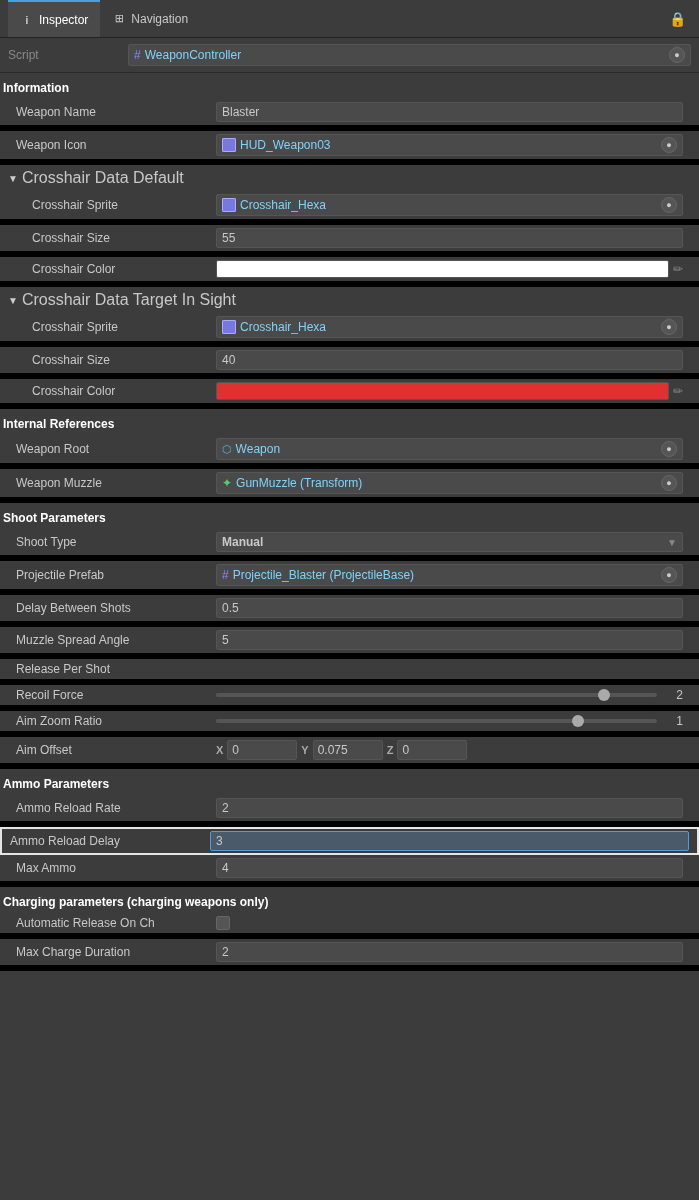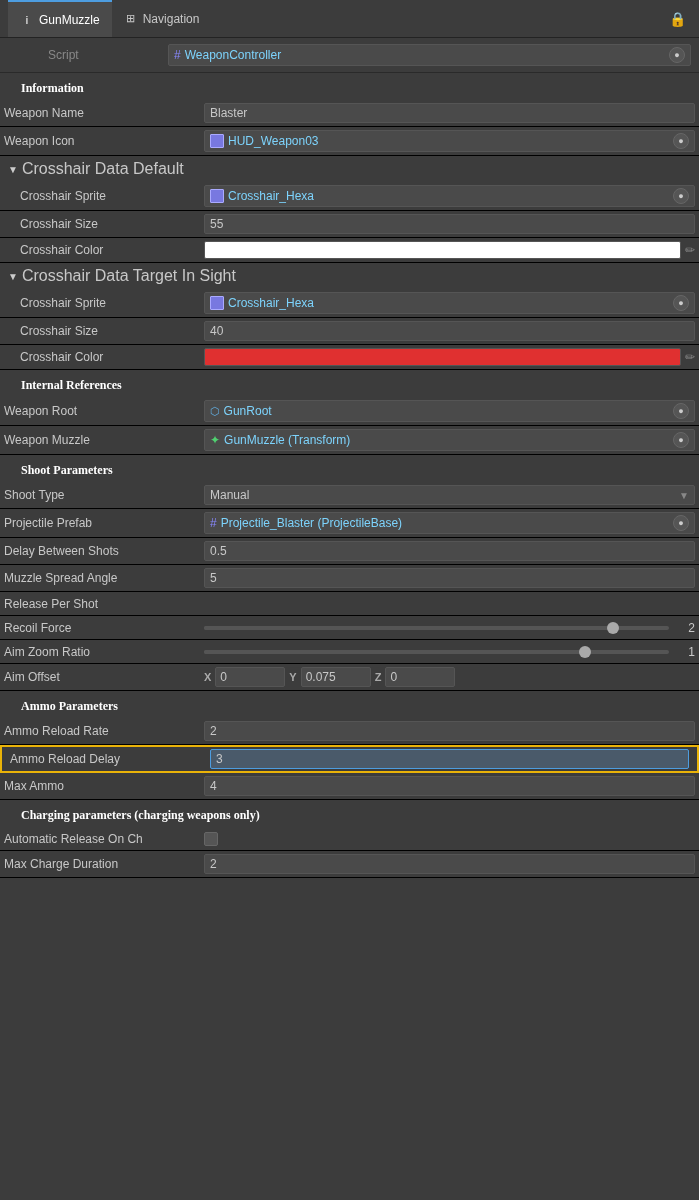--- a/index.html
+++ b/index.html
@@ -61,53 +61,51 @@
       display: flex;
       align-items: center;
       padding: 6px 8px;
       border-bottom: 1px solid #2a2a2a;
       background: #3c3c3c;
     }
     .script-label {
       color: #888;
       width: 120px;
       font-size: 12px;
-      margin-left: 40px;
     }
     .circle-btn {
       width: 16px;
       height: 16px;
       border-radius: 50%;
       background: #555;
       border: 1px solid #666;
       display: flex;
       align-items: center;
       justify-content: center;
       font-size: 9px;
       color: #ccc;
       cursor: pointer;
       margin-left: auto;
     }
 
     
     .section-header {
       font-weight: bold;
       color: #fff;
-      padding: 8px 8px 4px 21px;
-      font-size: 12px;
-      font-family: Liberation Serif, serif;
+      padding: 8px 8px 4px 3px;
+      font-size: 12px;
     }
 
     
     .prop-row {
       display: flex;
       align-items: center;
-      padding: 3px 4px;
+      padding: 3px 16px;
       min-height: 24px;
-      border-bottom: 1px solid #000000;
+      border-bottom: 6px solid #000000;
     }
     .prop-row.highlighted {
       border: 2px solid #e05a30;
       background: #3c3c3c;
     }
     .prop-label {
       width: 200px;
       min-width: 160px;
       color: #c8c8c8;
       font-size: 12px;
@@ -154,20 +152,21 @@
     
     .dropdown-field {
       display: flex;
       align-items: center;
       background: #4a4a4a;
       border: 1px solid #555;
       border-radius: 2px;
       padding: 2px 5px;
       flex: 1;
       cursor: pointer;
+      font-weight: bold;
     }
     .dropdown-text {
       flex: 1;
       font-size: 12px;
       color: #c8c8c8;
     }
     .dropdown-arrow {
       font-size: 10px;
       color: #888;
     }
@@ -303,21 +302,21 @@
       font-size: 11px;
     }
   </style>
 </head>
 <body>
 
 <div class="header-tabs">
   <div class="tabs-left">
     <div class="tab active">
       <span class="tab-icon">ℹ</span>
-      <span>GunMuzzle</span>
+      <span>Inspector</span>
     </div>
     <div class="tab">
       <span class="tab-icon">⊞</span>
       <span>Navigation</span>
     </div>
   </div>
   <div class="lock-icon">🔒</div>
 </div>
 
 <div class="script-row">
@@ -415,21 +414,21 @@
   </div>
 </div>
 
 <div class="section-header">Internal References</div>
 
 <div class="prop-row">
   <div class="prop-label">Weapon Root</div>
   <div class="prop-value">
     <div class="obj-ref">
       <span class="obj-cube-icon">⬡</span>
-      <span class="obj-ref-text">GunRoot</span>
+      <span class="obj-ref-text">Weapon</span>
       <div class="circle-btn">●</div>
     </div>
   </div>
 </div>
 
 <div class="prop-row">
   <div class="prop-label">Weapon Muzzle</div>
   <div class="prop-value">
     <div class="obj-ref">
       <span class="transform-icon">✦</span>
@@ -522,21 +521,21 @@
 
 <div class="section-header">Ammo Parameters</div>
 
 <div class="prop-row">
   <div class="prop-label">Ammo Reload Rate</div>
   <div class="prop-value">
     <input class="field-input" type="text" value="2" style="">
   </div>
 </div>
 
-<div class="prop-row highlighted" style="border: 2px solid #eab308; padding: 2px 8px;">
+<div class="prop-row highlighted" style="border: 2px solid #e5e5e5; padding: 2px 8px;">
   <div class="prop-label">Ammo Reload Delay</div>
   <div class="prop-value">
     <input class="field-input" type="text" value="3" style="border-color: rgb(77, 157, 224); background: rgb(74, 90, 106);">
   </div>
 </div>
 
 <div class="prop-row">
   <div class="prop-label">Max Ammo</div>
   <div class="prop-value">
     <input class="field-input" type="text" value="4" style="">

